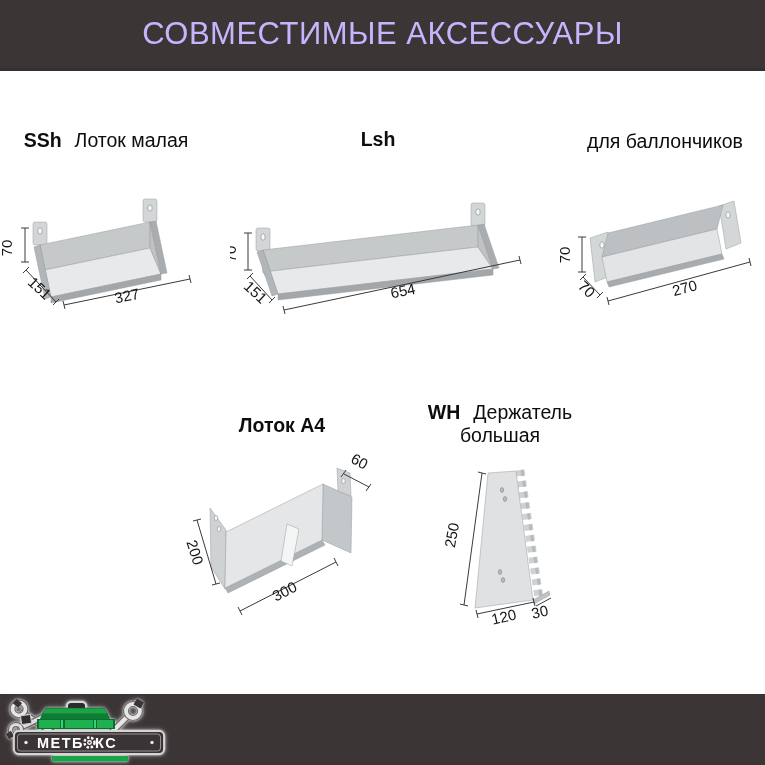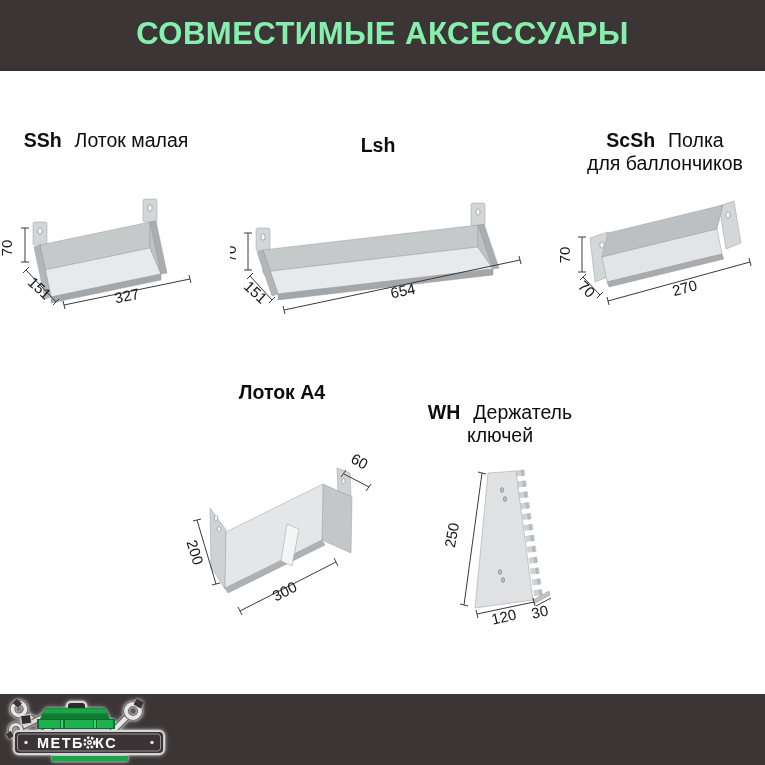--- a/index.html
+++ b/index.html
@@ -7,21 +7,21 @@
     width:765px;height:765px;position:relative;overflow:hidden;
     background:#ffffff;font-family:"Liberation Sans","DejaVu Sans",sans-serif;
   }
   
   .header{
     position:absolute;left:0;top:0;width:765px;height:68px;
     background:#3B3536;border-bottom:3px solid #343031;
     display:flex;align-items:center;justify-content:center;
   }
   .header .title{
-    color:#86efac;font-size:31px;font-weight:700;letter-spacing:.5px;
+    color:#c4b5fd;font-size:31px;font-weight:400;letter-spacing:.5px;
   }
   
   .plabel-wrap{position:absolute;transform:translateX(-50%);text-align:center;white-space:nowrap;}
   .plabel{display:flex;gap:13px;justify-content:center;font-size:19.5px;color:#0d0d0d;line-height:22px;}
   .plabel b{font-weight:700;}
   .plabel span:empty{display:none;}
   .plabel2{font-size:19.5px;color:#0d0d0d;line-height:22px;margin-top:1px;text-align:center;}
   .plabel2:empty{display:none;}
   
   .fig{position:absolute;}
@@ -44,43 +44,39 @@
 <div class="header">
   <div class="title">СОВМЕСТИМЫЕ АКСЕССУАРЫ</div>
 </div>
 
 <div class="plabel-wrap" style="left:106px;top:129px">
   <div class="plabel">
       <b>SSh</b>
       <span>Лоток малая</span>
     </div>
 </div>
-<div class="plabel-wrap" style="left:378px;top:134px">
+<div class="plabel-wrap" style="left:378px;top:128px">
   <div class="plabel">
       <b>Lsh</b>
     </div>
 </div>
 <div class="plabel-wrap" style="left:665px;top:129px">
-  <div class="plabel">
-      <b>ScSh</b>
-      <span>Полка</span>
-    </div>
   <div class="plabel2">для баллончиков</div>
 </div>
-<div class="plabel-wrap" style="left:282px;top:381px">
+<div class="plabel-wrap" style="left:282px;top:414px">
   <div class="plabel">
       <b>Лоток А4</b>
     </div>
 </div>
 <div class="plabel-wrap" style="left:500px;top:401px">
   <div class="plabel">
       <b>WH</b>
       <span>Держатель</span>
     </div>
-  <div class="plabel2">ключей</div>
+  <div class="plabel2">большая</div>
 </div>
 
 <svg class="fig" style="left:0;top:196px" width="215" height="124" viewBox="0 0 215 124">
 
   <rect x="33" y="26" width="14" height="23" rx="2" class="metal" fill="#d3d6d7"></rect>
   <ellipse cx="40" cy="35" rx="2.2" ry="3.2" fill="#f6f7f7" stroke="#8d9193" stroke-width="0.7"></ellipse>
   <rect x="143" y="3" width="14" height="23" rx="2" class="metal" fill="#d3d6d7"></rect>
   <ellipse cx="150" cy="12" rx="2.2" ry="3.2" fill="#f6f7f7" stroke="#8d9193" stroke-width="0.7"></ellipse>
 
   <polygon class="metal" points="40,49 150,26 150,52 40,75" fill="#c6c9ca"></polygon>

